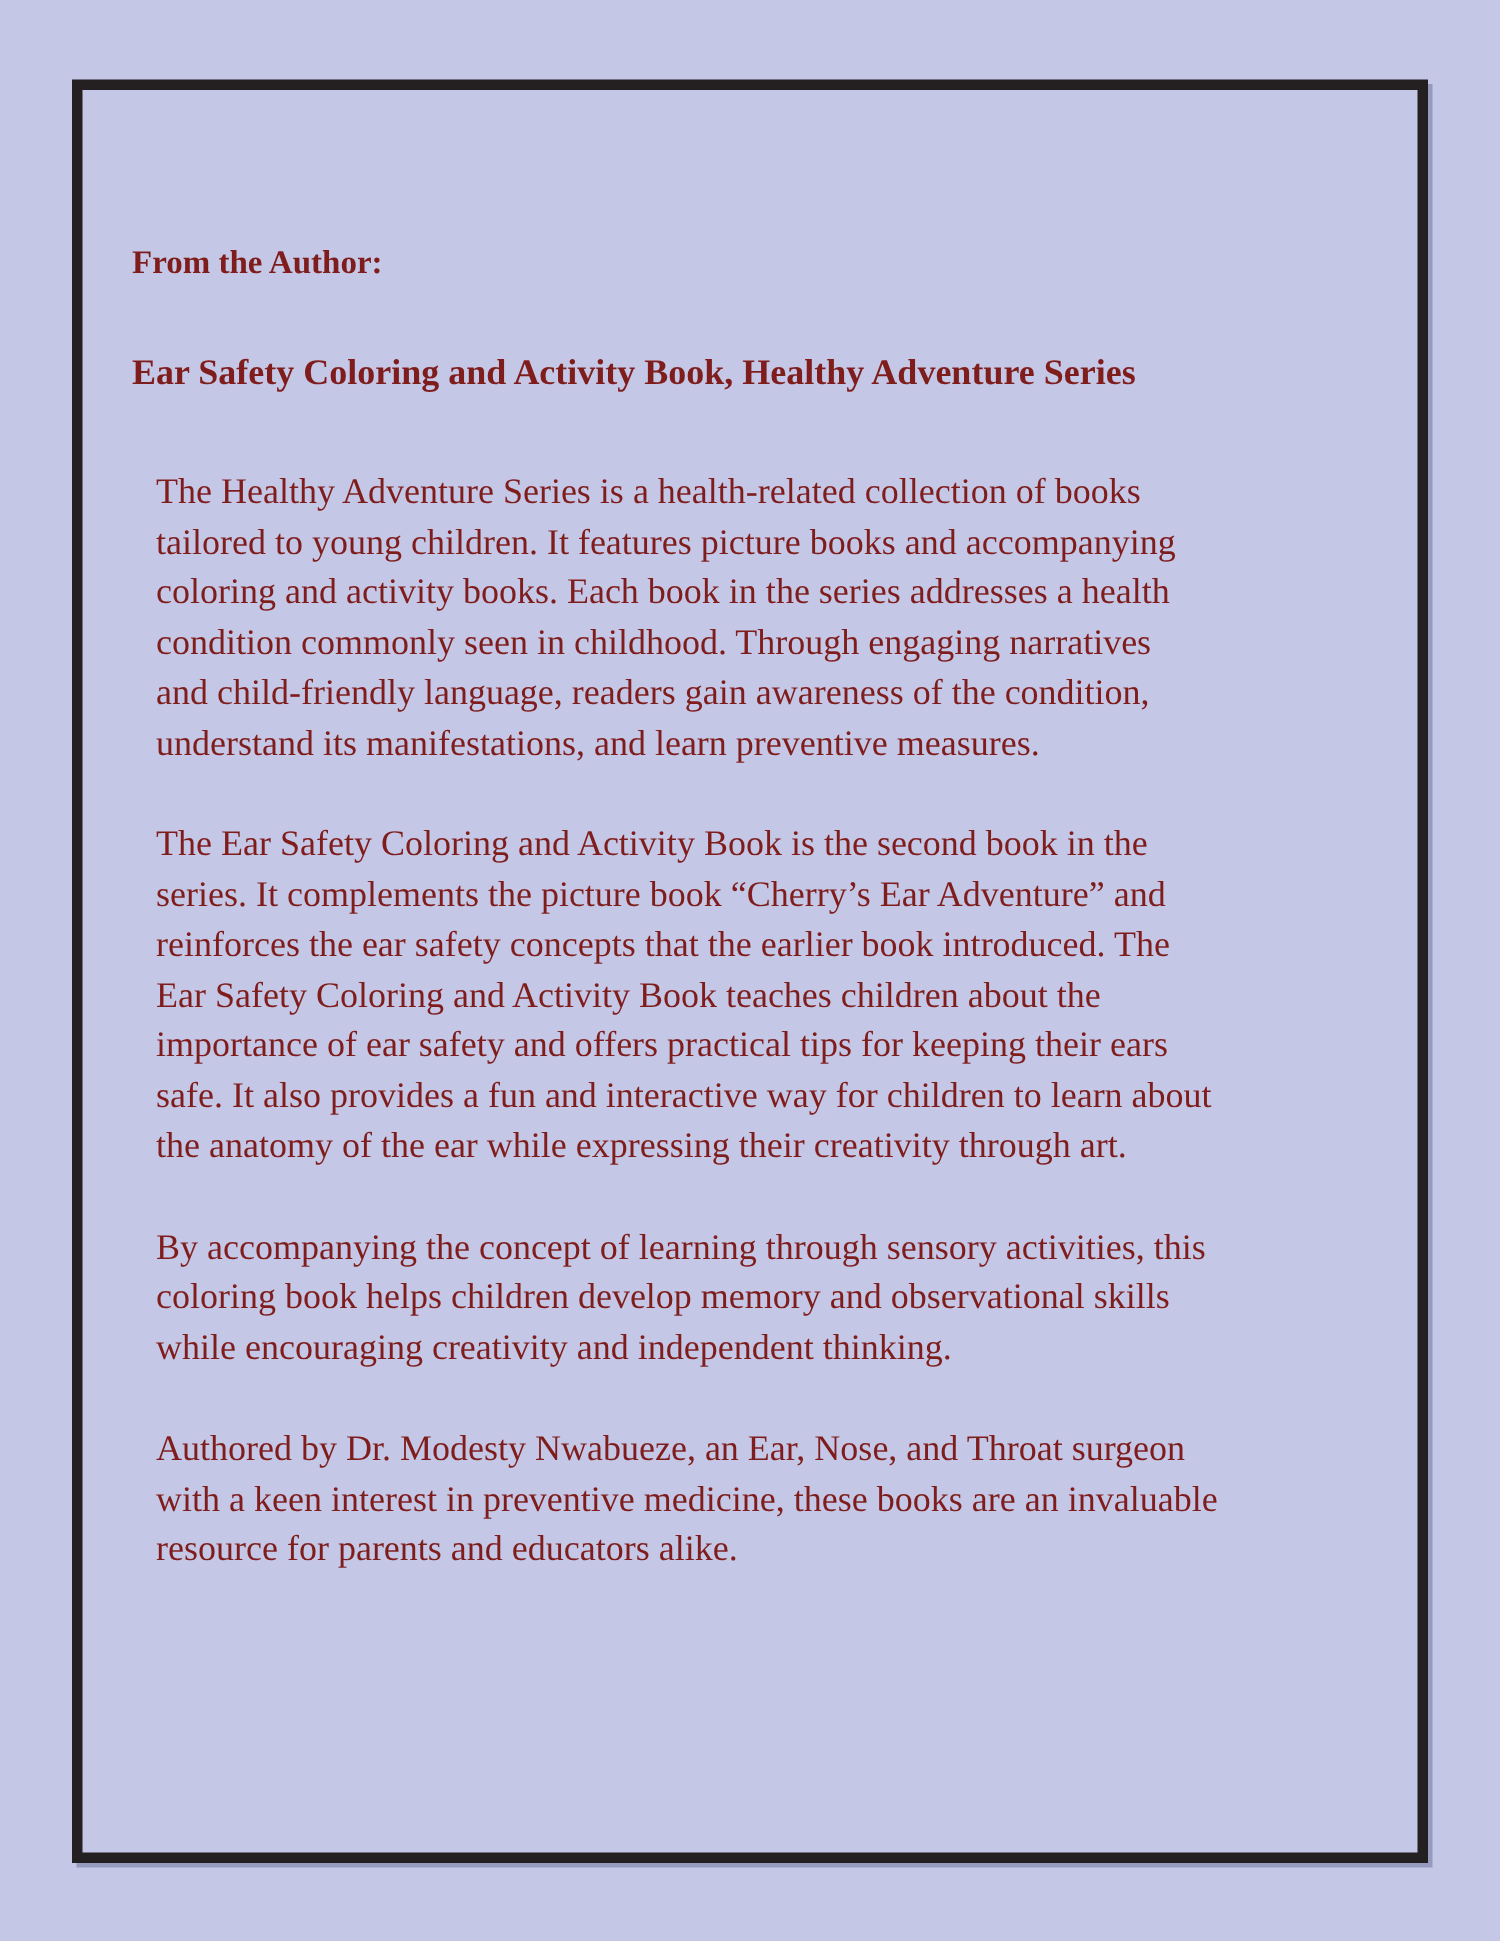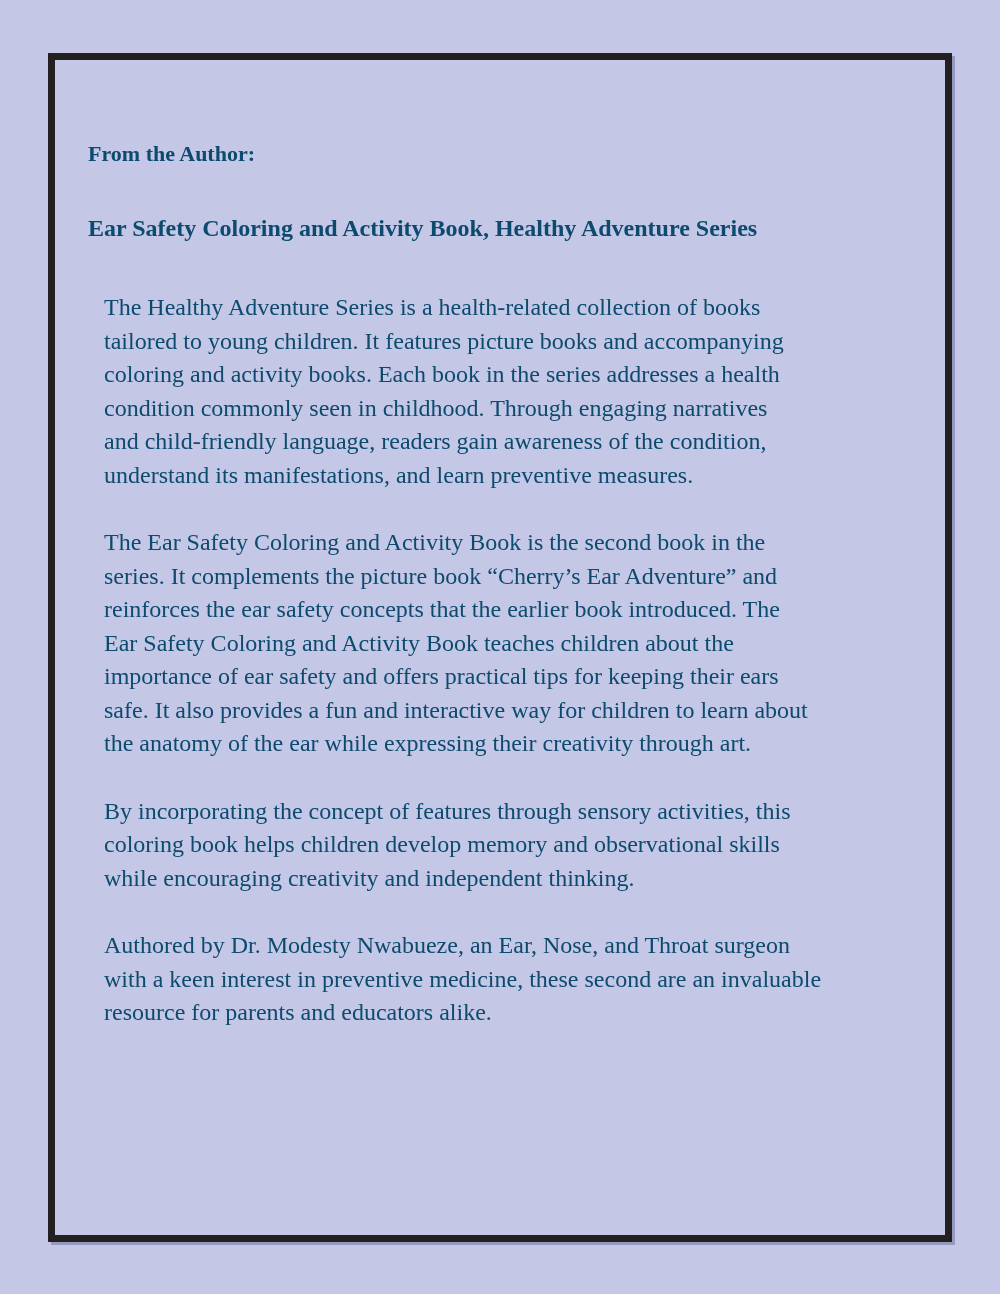--- a/index.html
+++ b/index.html
@@ -21,23 +21,23 @@
     width: 904px;
     height: 1189px;
     box-sizing: border-box;
     border: 7px solid #241f21;
     box-shadow: 3px 3px 0 rgba(110, 118, 160, 0.55);
     background: transparent;
   }
   .content {
     position: absolute;
     left: 88px;
-    top: 140px;
+    top: 161px;
     width: 860px;
-    color: #0c4a6e;
+    color: #7f1d1d;
   }
   .from-author-heading {
     font-size: 22px;
     font-weight: bold;
     line-height: 28px;
     margin: 0 0 45px 0;
   }
   .book-title {
     font-size: 24px;
     font-weight: bold;
@@ -70,20 +70,20 @@
 understand its manifestations, and learn preventive measures.</p>
 
   <p class="body-paragraph">The Ear Safety Coloring and Activity Book is the second book in the
 series. It complements the picture book “Cherry’s Ear Adventure” and
 reinforces the ear safety concepts that the earlier book introduced. The
 Ear Safety Coloring and Activity Book teaches children about the
 importance of ear safety and offers practical tips for keeping their ears
 safe. It also provides a fun and interactive way for children to learn about
 the anatomy of the ear while expressing their creativity through art.</p>
 
-  <p class="body-paragraph">By incorporating the concept of features through sensory activities, this
+  <p class="body-paragraph">By accompanying the concept of learning through sensory activities, this
 coloring book helps children develop memory and observational skills
 while encouraging creativity and independent thinking.</p>
 
   <p class="body-paragraph">Authored by Dr. Modesty Nwabueze, an Ear, Nose, and Throat surgeon
-with a keen interest in preventive medicine, these second are an invaluable
+with a keen interest in preventive medicine, these books are an invaluable
 resource for parents and educators alike.</p>
 </div>
 
 </body></html>

